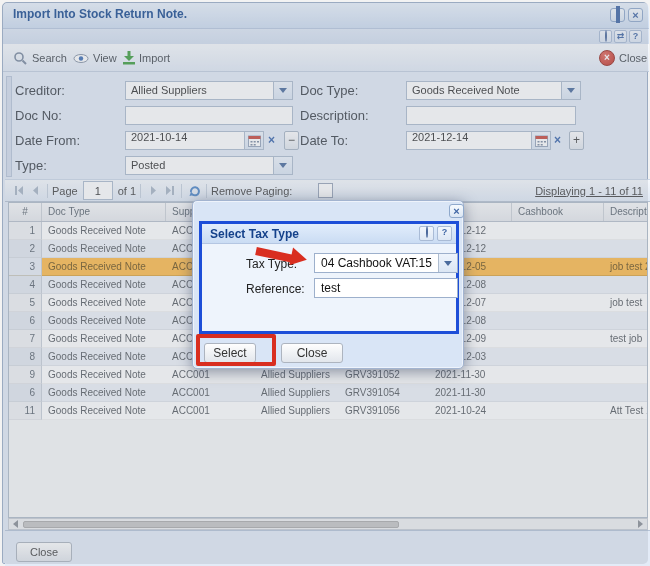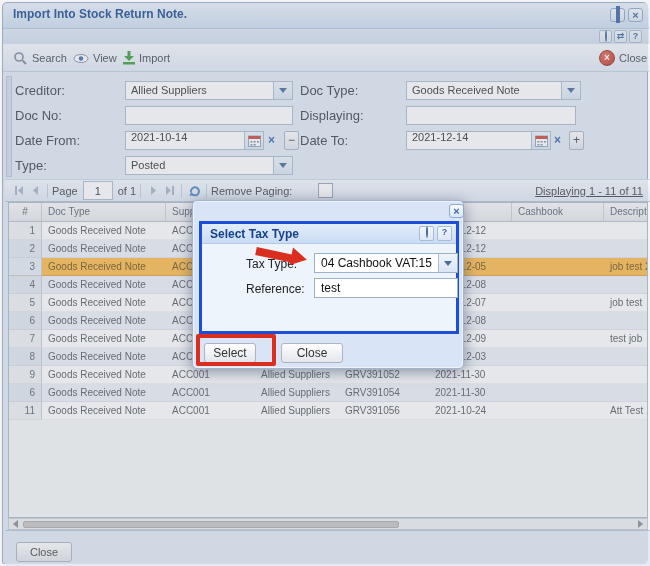--- a/index.html
+++ b/index.html
@@ -178,21 +178,21 @@
         <span class="val">Goods Received Note</span>
         <span class="trigger">
             <span class="tri"></span>
           </span>
       </div>
 
       <span class="abs form-label" style="left:12px;top:103px;">Doc No:</span>
       <div class="abs field" style="left:122px;top:103px;width:168px;">
         <input value="" style="">
       </div>
-      <span class="abs form-label" style="left:297px;top:103px;">Displaying:</span>
+      <span class="abs form-label" style="left:297px;top:103px;">Description:</span>
       <div class="abs field" style="left:403px;top:103px;width:170px;">
         <input value="" style="">
       </div>
 
       <span class="abs form-label" style="left:12px;top:128px;">Date From:</span>
       <div class="abs field" style="left:122px;top:128px;width:139px;">
         <input value="2021-10-14" style="">
         <span class="trigger">
             <span>
               <svg width="13" height="12">

